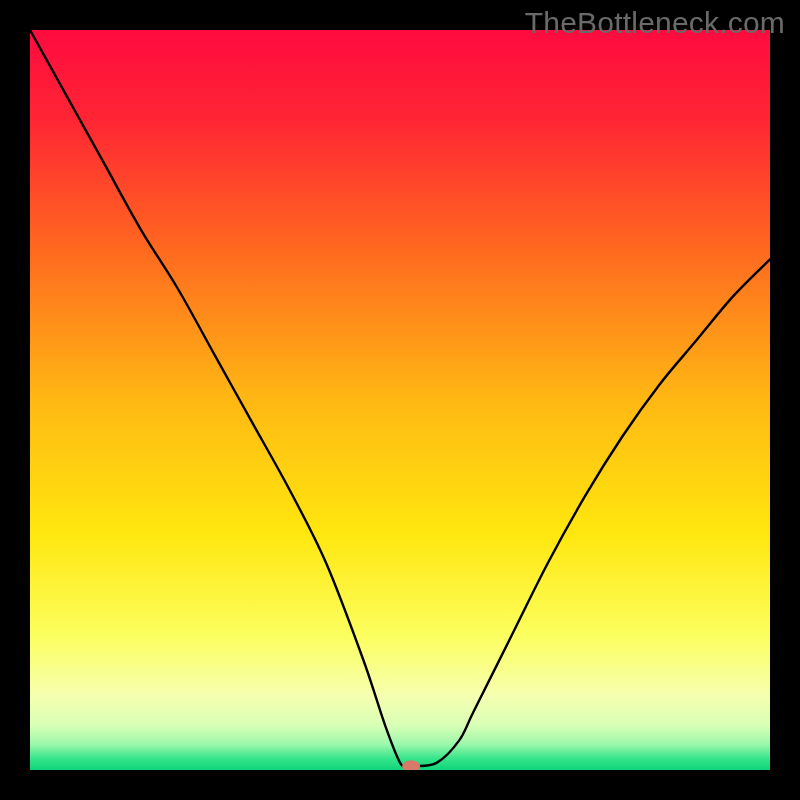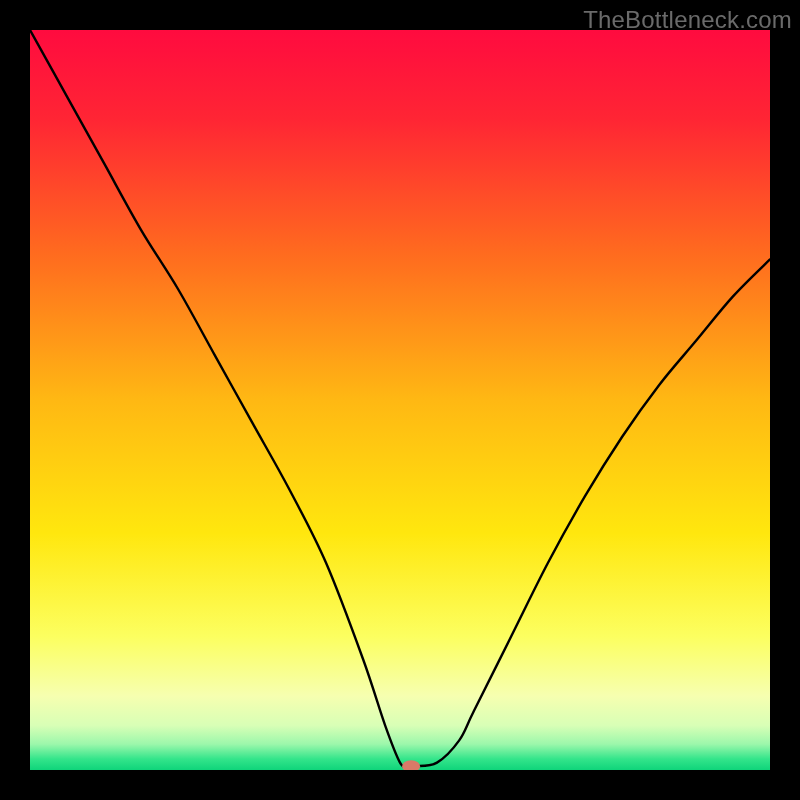--- a/index.html
+++ b/index.html
@@ -20,23 +20,23 @@
   .plot {
     position: absolute;
     left: 30px;
     top: 30px;
     width: 740px;
     height: 740px;
   }
   .watermark {
     position: absolute;
     top: 6px;
-    right: 8px;
+    right: 15px;
     color: #6a6a6a;
-    font-size: 24px;
+    font-size: 30px;
     font-weight: 500;
     letter-spacing: 0.2px;
     z-index: 10;
   }
 </style>
 </head>
 <body>
 
 <div class="frame">
   <div class="watermark">TheBottleneck.com</div>

